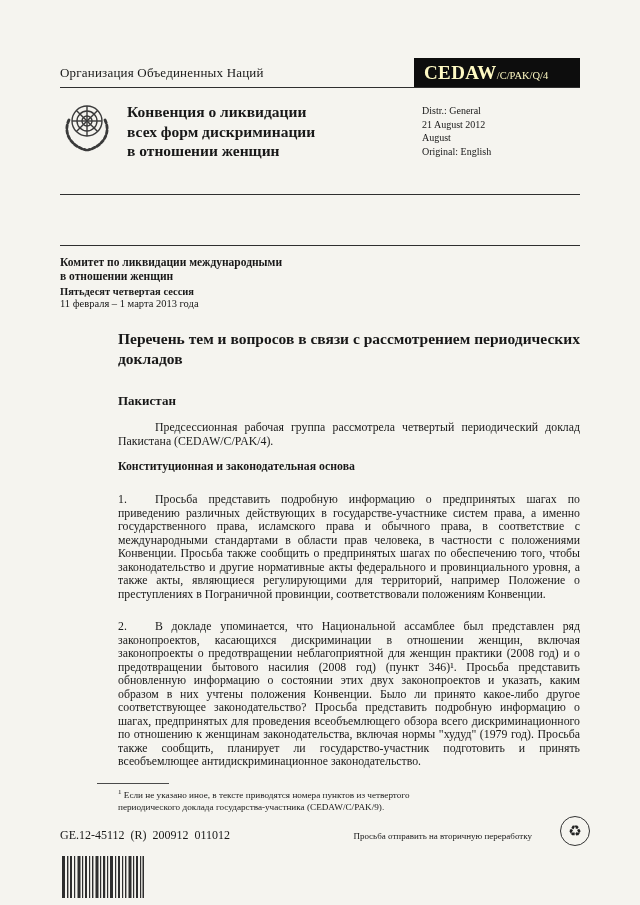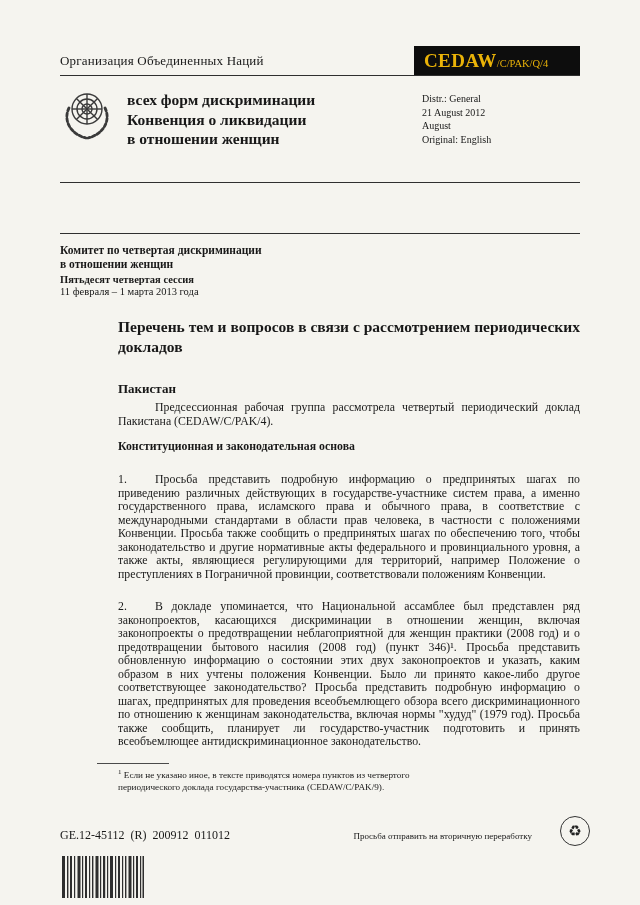--- a/index.html
+++ b/index.html
@@ -1,24 +1,24 @@
 <!DOCTYPE html>
 <html lang="ru"><head>
 <meta charset="utf-8">
 <title>Document</title>
 <style>
   html,body{margin:0;padding:0;}
   body{background:#b9b8b4;font-family:"Liberation Serif","DejaVu Serif",serif;}
   .page{position:relative;width:640px;height:905px;margin:0 auto;background:#f5f4ef;color:#181818;overflow:hidden;box-shadow:0 0 8px rgba(0,0,0,.3);}
-  .content{padding:0 60px;}
+  .content{padding:12px 60px;}
 
   
   .header-row{display:flex;justify-content:space-between;align-items:flex-end;padding-top:46px;border-bottom:1.2px solid #2f2f2f;}
   .org-name{font-size:13px;padding-bottom:6px;letter-spacing:.2px;}
-  .symbol-box{background:#0d0d0d;color:#eab308;display:flex;align-items:baseline;padding:4px 6px 3px 10px;min-width:150px;}
+  .symbol-box{background:#0d0d0d;color:#fef9c3;display:flex;align-items:baseline;padding:4px 6px 3px 10px;min-width:150px;}
   .symbol-brand{font-weight:700;font-size:19px;letter-spacing:.4px;}
   .symbol-suffix{font-size:10.5px;}
 
   
   .masthead{display:flex;margin-top:12px;min-height:66px;}
   .emblem{width:54px;height:56px;flex:0 0 54px;}
   .emblem svg{display:block;}
   .conv-title{margin-left:13px;font-weight:700;font-size:15.5px;line-height:1.27;width:238px;padding-top:2px;}
   .distr{margin-left:auto;width:158px;font-size:10px;line-height:1.35;padding-top:4px;}
 
@@ -28,21 +28,21 @@
 
   
   .committee{margin-top:9px;}
   .committee-name{font-weight:700;font-size:11.5px;line-height:1.22;}
   .session{font-weight:700;font-size:10.5px;margin-top:3px;}
   .dates{font-size:10.5px;margin-top:1px;}
 
   
   .main{margin-left:58px;width:462px;}
   .doc-title{font-size:15.5px;font-weight:700;line-height:1.3;margin:20px 0 0 0;}
-  .country{font-size:13px;font-weight:700;margin:24px 0 4px 0;}
+  .country{font-size:13px;font-weight:700;margin:24px 0 12px 0;}
   .body-text{font-size:11.8px;line-height:13.5px;text-align:justify;margin:0;hyphens:auto;-webkit-hyphens:auto;}
   .intro{text-indent:37px;}
   .section-heading{font-size:11.8px;font-weight:700;margin:11px 0 0 0;}
   .numbered{margin-top:19px;}
   .pnum{display:inline-block;width:37px;}
 
   
   .footnote{margin-top:14px;}
   .footnote-rule{width:72px;border-top:1px solid #4a4a4a;margin-left:-21px;}
   .footnote-text{font-size:9.2px;line-height:1.3;margin:4px 0 0 0;width:332px;text-align:left;}
@@ -80,38 +80,38 @@
             <line x1="16.4" y1="10.4" x2="37.6" y2="31.6"></line>
             <line x1="37.6" y1="10.4" x2="16.4" y2="31.6"></line>
           </g>
           <g fill="none" stroke="#3a3a3a" stroke-width="2.8" stroke-dasharray="3.2 2.2" stroke-linecap="round">
             <path d="M9,20 C3,32 10,46 26,50"></path>
             <path d="M45,20 C51,32 44,46 28,50"></path>
           </g>
         </svg>
       </div>
       <div class="conv-title">
+        <div>Конвенция о ликвидации</div>
         <div>всех форм дискриминации</div>
-        <div>Конвенция о ликвидации</div>
         <div>в отношении женщин</div>
       </div>
       <div class="distr">
         <div>Distr.: General</div>
         <div>21 August 2012</div>
         <div>August</div>
         <div>Original: English</div>
       </div>
     </div>
 
     <div class="rule rule-a"></div>
     <div class="rule rule-b"></div>
 
     <div class="committee">
       <div class="committee-name">
-        <div>Комитет по четвертая дискриминации</div>
+        <div>Комитет по ликвидации международными</div>
         <div>в отношении женщин</div>
       </div>
       <div class="session">Пятьдесят четвертая сессия</div>
       <div class="dates">11 февраля – 1 марта 2013 года</div>
     </div>
 
     <div class="main">
       <h1 class="doc-title">Перечень тем и вопросов в связи с рассмотрением периодических докладов</h1>
       <h2 class="country">Пакистан</h2>
       <p class="body-text intro">Предсессионная рабочая группа рассмотрела четвертый периодический доклад Пакистана (CEDAW/C/PAK/4).</p>

